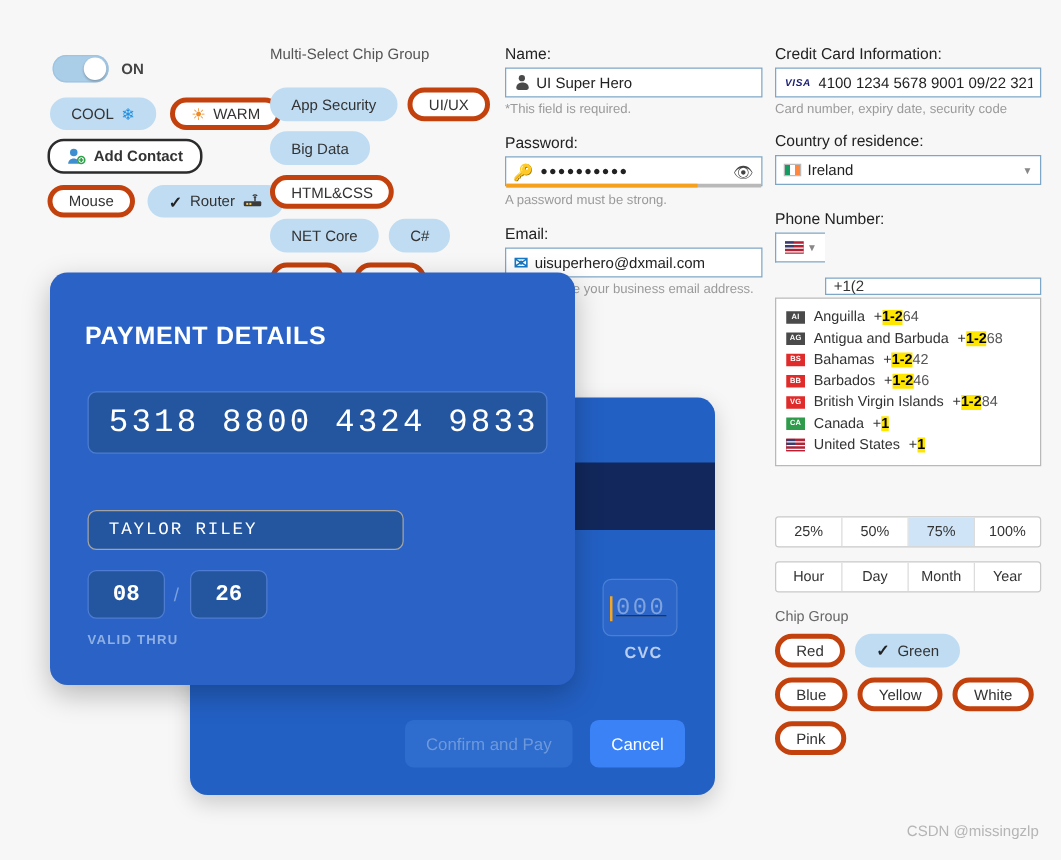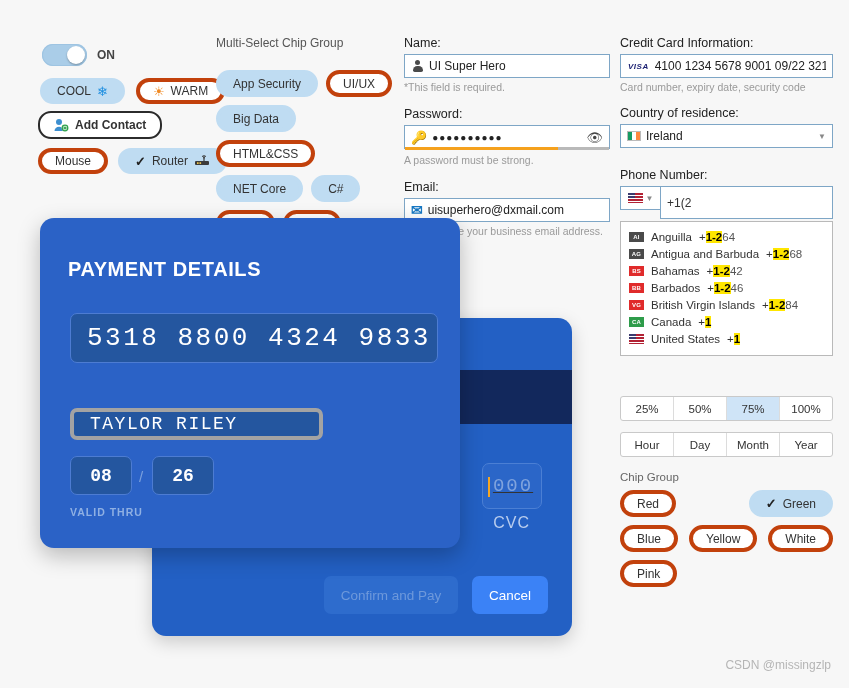--- a/index.html
+++ b/index.html
@@ -76,22 +76,22 @@
 
   .dd-arrow{font-size:8px;color:#888;}
 
   
   .phone-row{display:flex;}
   .phone-flagbox{
     width:40px;height:24px;border:1px solid #7ea6c6;border-right:0;background:#fff;
     display:flex;align-items:center;justify-content:center;gap:3px;box-sizing:border-box;
   }
   .phone-inp{
-    flex:1;height:33px;border:1px solid #7ea6c6;background:#fff;
-    display:flex;align-items:center;padding:0 6px;font-size:12px;box-sizing:border-box;
+    flex:1;height:14px;border:1px solid #7ea6c6;background:#fff;
+    display:flex;align-items:center;padding:0 6px;font-size:12px;box-sizing:border-box;margin-top:36px;
   }
   .usflag{width:15px;height:10px;background:#b22234;position:relative;overflow:hidden;display:inline-block;}
   .usflag::before{content:"";position:absolute;left:0;top:0;width:7px;height:6px;background:#3c3b6e;}
   .usflag::after{content:"";position:absolute;left:0;top:2px;width:15px;height:1px;background:#fff;box-shadow:0 3px 0 #fff,0 6px 0 #fff;}
 
   
   .ddlist{
     margin-top:2px;border:1px solid #b9b9b9;background:#fff;
     padding:6px 0 8px 0;box-sizing:border-box;
   }
@@ -106,38 +106,38 @@
   
   .seg{display:flex;border:1px solid #c9c9c9;background:#fff;border-radius:3px;overflow:hidden;width:213px;box-sizing:border-box;}
   .seg div{
     flex:1;height:23px;display:flex;align-items:center;justify-content:center;
     font-size:11.5px;color:#333;border-right:1px solid #dcdcdc;box-sizing:border-box;
   }
   .seg div:last-child{border-right:0;}
   .seg div.on{background:#cfe4f7;}
 
   .cg-title{font-size:11.5px;color:#666;margin:14px 0 7px 0;}
-  .cg-rows{display:flex;flex-wrap:wrap;gap:8px;justify-content:space-between;}
+  .cg-rows{display:flex;flex-wrap:wrap;gap:8px;}
   .cg-rows .chip{height:27px;border-radius:14px;min-width:54px;}
 
   
   .card-back{
     position:absolute;left:152px;top:318px;width:420px;height:318px;
     background:#2360c4;border-radius:14px;
     box-shadow:0 6px 18px rgba(0,0,0,.18);
   }
   .stripe{position:absolute;left:0;right:0;top:52px;height:54px;background:#12285c;}
   .cvc-box{
     position:absolute;right:30px;top:145px;width:58px;height:44px;
     border:1px solid #4b7fd4;border-radius:7px;background:#2b66c8;
     display:flex;align-items:center;justify-content:center;text-decoration:underline;
   }
   .cvc-ph{font-family:"Liberation Mono",monospace;font-size:19px;letter-spacing:2px;color:#7fa3dd;position:relative;padding-left:2px;}
   .caret{position:absolute;left:-3px;top:2px;width:2px;height:20px;background:#f5a623;}
-  .cvc-lbl{position:absolute;right:42px;top:196px;font-size:16px;font-weight:400;letter-spacing:1px;color:#b9cdee;}
+  .cvc-lbl{position:absolute;right:42px;top:196px;font-size:13px;font-weight:700;letter-spacing:1px;color:#b9cdee;}
 
   .btn-row{position:absolute;left:0;right:0;bottom:22px;display:flex;justify-content:flex-end;gap:14px;padding-right:24px;}
   .btn{
     height:38px;min-width:134px;border-radius:7px;background:#2e6ccd;
     display:flex;align-items:center;justify-content:center;
     color:#fff;font-size:13.5px;box-sizing:border-box;
   }
   .btn.disabled{color:#6e99db;background:#2e6ccd;}
   .btn.ghost{min-width:76px;background:#3b82f6;text-align:center;}
 
@@ -149,23 +149,23 @@
   }
   .cf-title{position:absolute;left:28px;top:40px;font-size:20px;font-weight:800;letter-spacing:.6px;color:#fff;}
   .cf-num{
     position:absolute;left:30px;top:95px;width:368px;height:50px;
     border:1px solid #4d7cd2;border-radius:7px;background:#24569f;
     display:flex;align-items:center;padding-left:16px;box-sizing:border-box;
     font-family:"Liberation Mono",monospace;font-size:26px;letter-spacing:2.5px;color:#fff;
   }
   .cf-name{
     position:absolute;left:30px;top:190px;width:253px;height:32px;
-    border:4px solid #a3a3a3;border-radius:7px;background:#24569f;
+    border:1px solid #a3a3a3;border-radius:7px;background:#24569f;
     display:flex;align-items:center;padding-left:16px;box-sizing:border-box;
-    font-family:"Liberation Mono",monospace;font-size:18px;letter-spacing:1.5px;color:#fff;
+    font-family:"Liberation Mono",monospace;font-size:14px;letter-spacing:1.5px;color:#fff;
   }
   .cf-mm,.cf-yy{
     position:absolute;top:238px;height:39px;width:62px;
     border:1px solid #4d7cd2;border-radius:7px;background:#24569f;
     display:flex;align-items:center;justify-content:center;box-sizing:border-box;
     font-family:"Liberation Mono",monospace;font-size:18px;font-weight:700;color:#fff;
   }
   .cf-mm{left:30px;}
   .cf-yy{left:112px;}
   .cf-slash{position:absolute;left:99px;top:250px;font-size:15px;color:#7ba0dd;}

